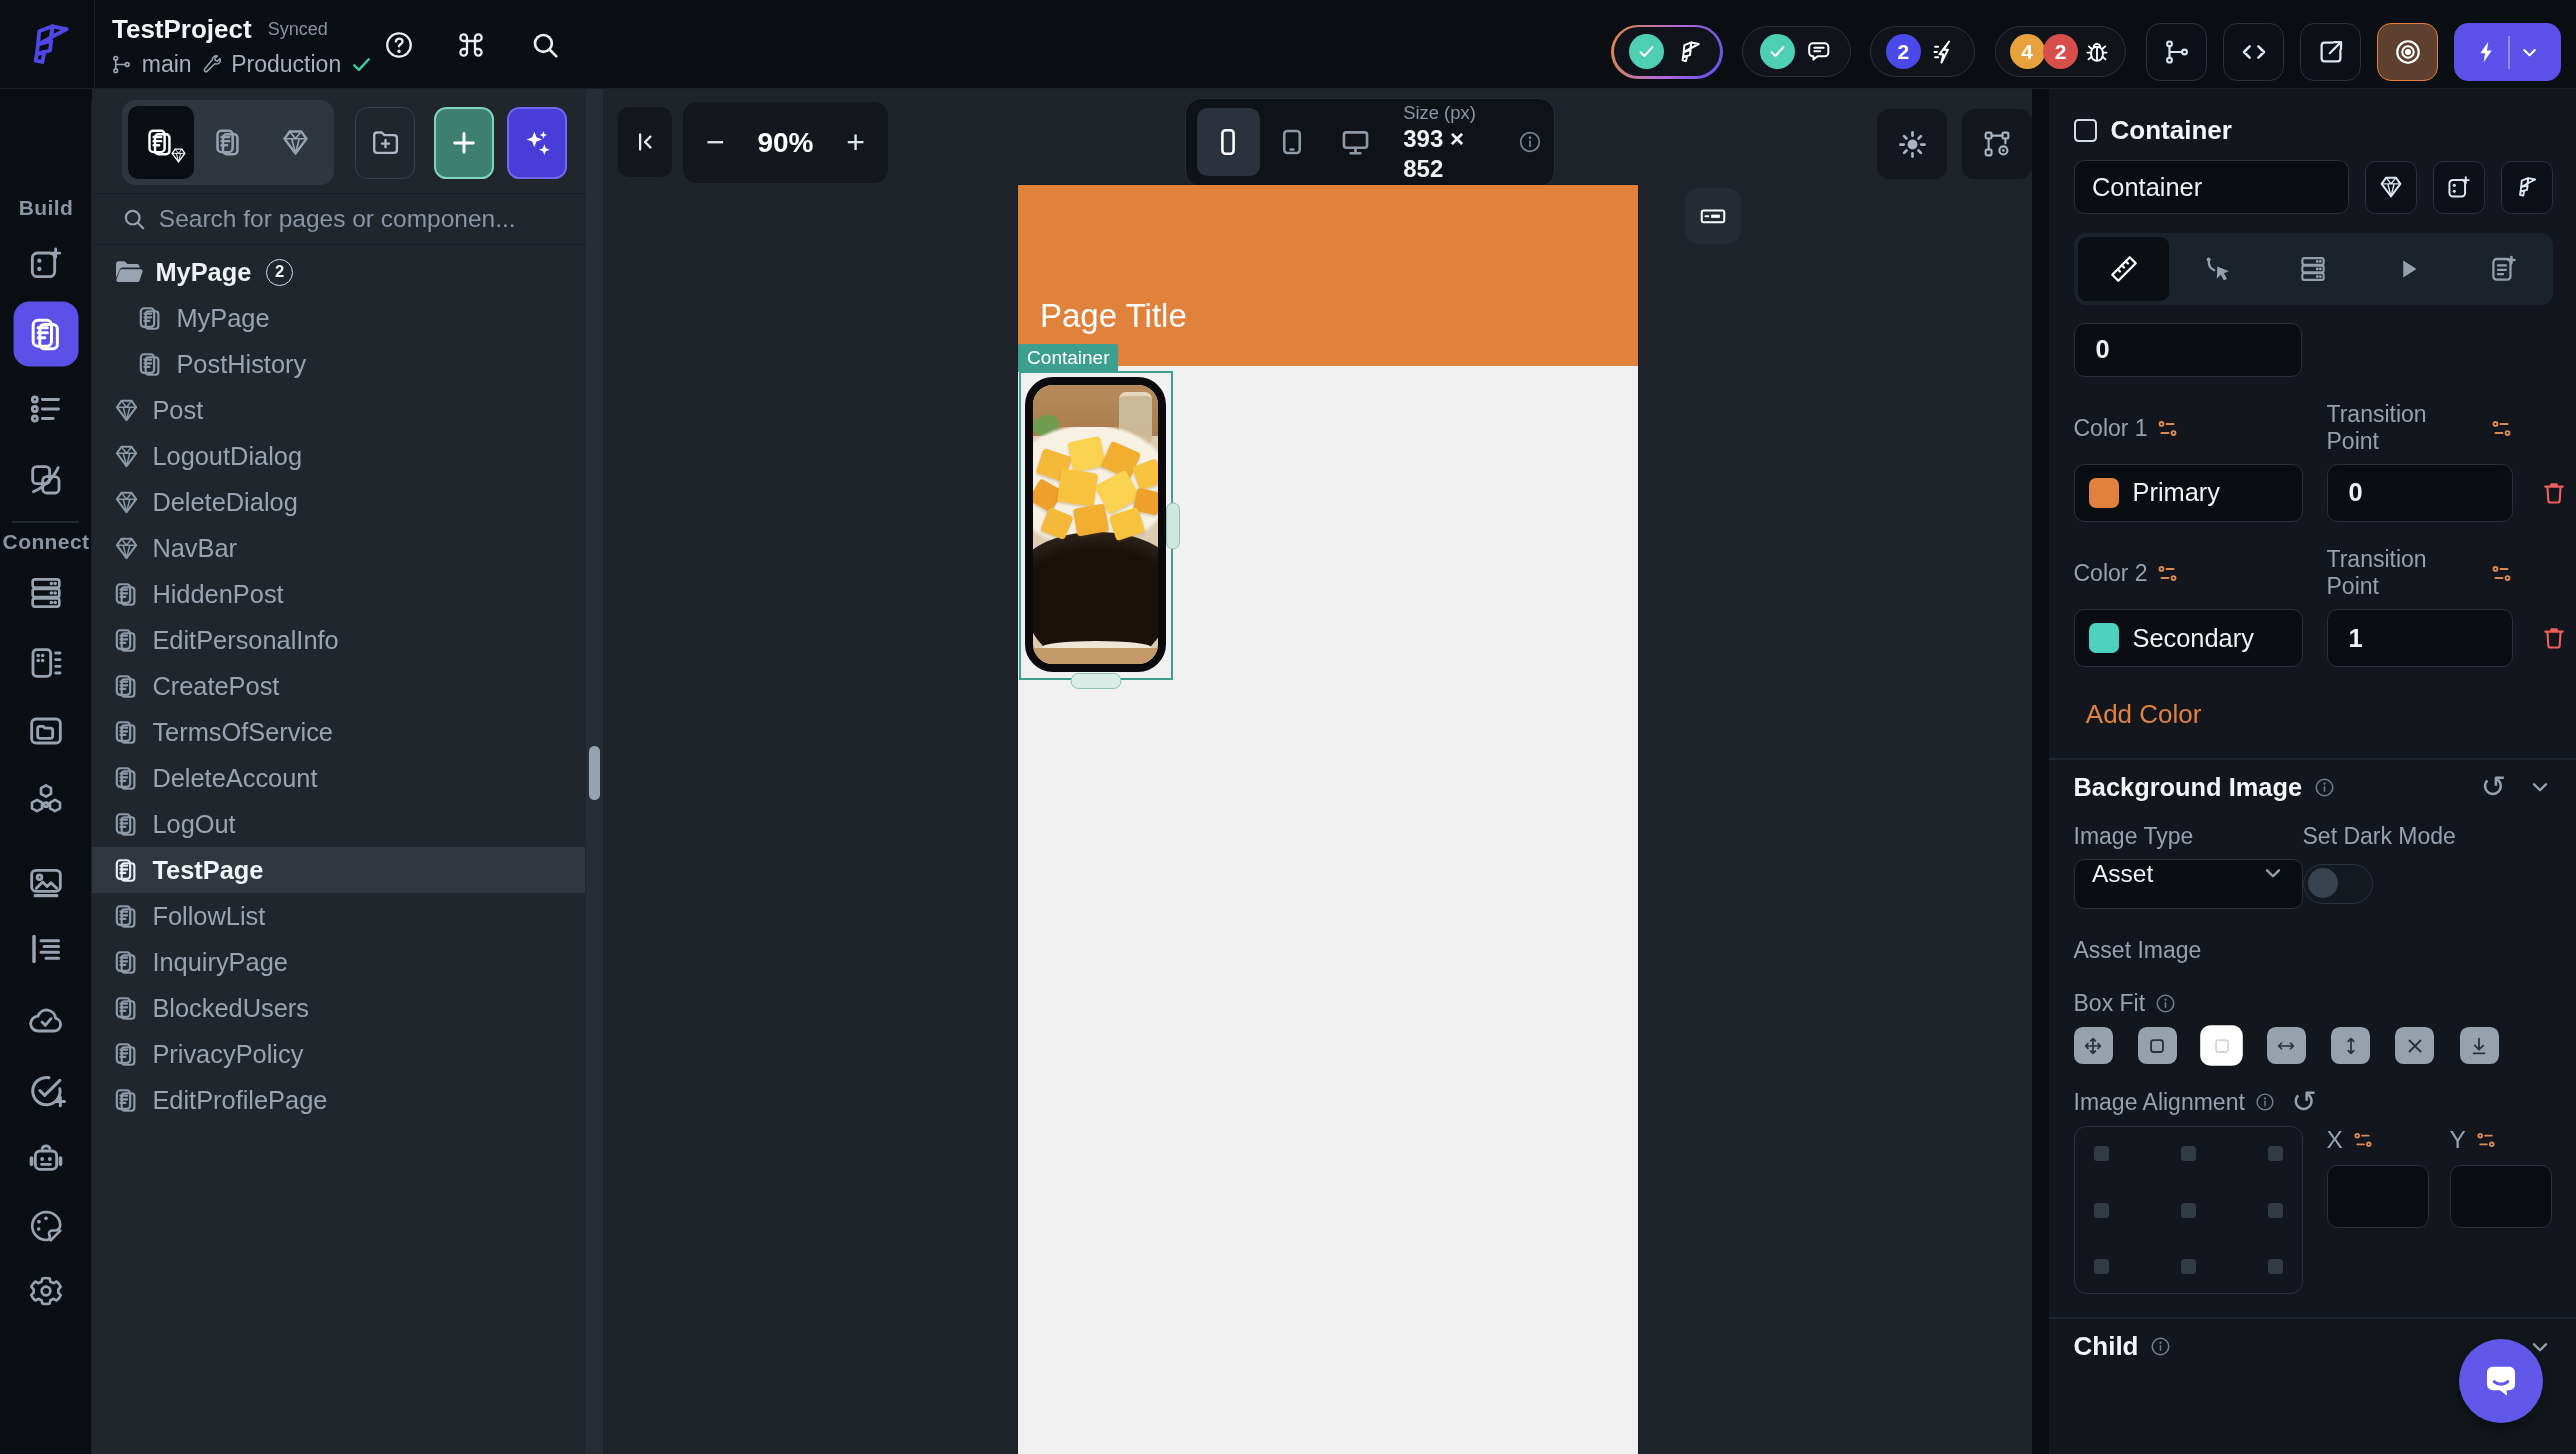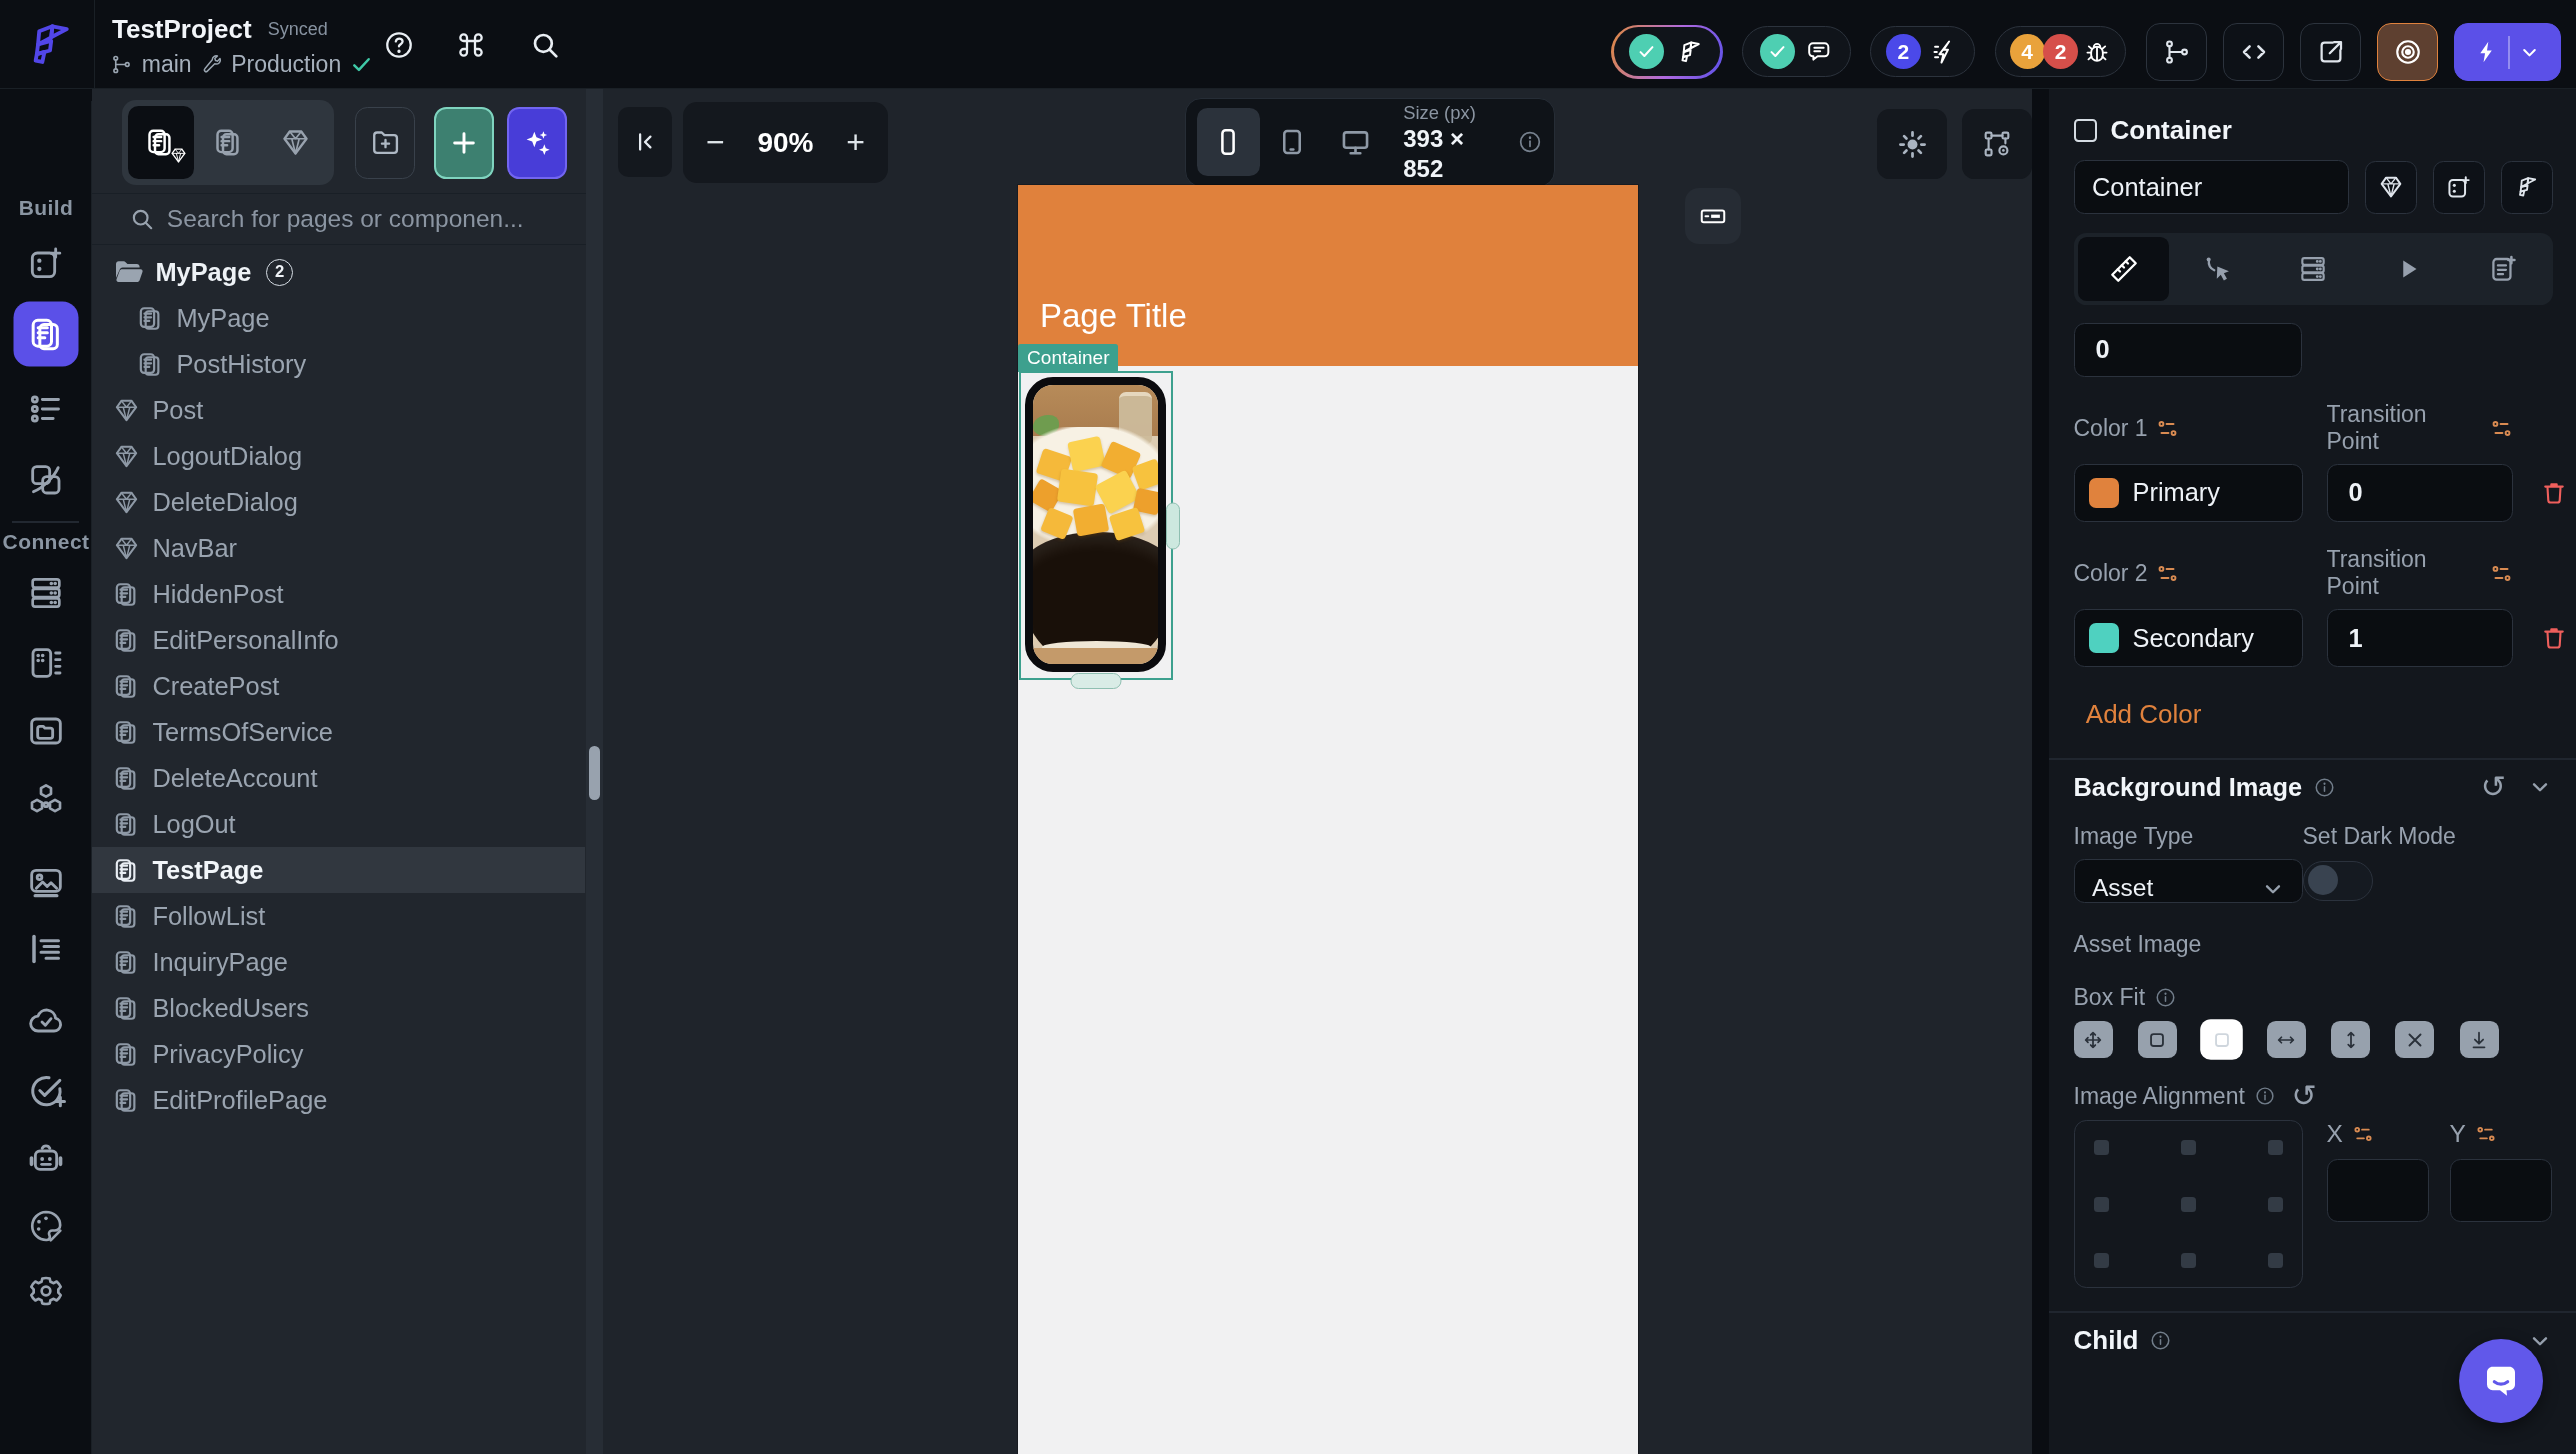--- a/index.html
+++ b/index.html
@@ -29,21 +29,21 @@
   .rail-ic svg{width:40px;height:40px}
   .rail-ic.active{width:65px;height:65px;background:#5b50e8;border-radius:16px;color:#fff}
   #rail .hdiv{position:absolute;left:12.3px;top:420px;width:67px;height:1.8px;background:#222831}
   
   #pagespanel{position:absolute;left:92px;top:89px;width:511px;height:1366px;background:#21262d}
   .segctl{position:absolute;left:30px;top:11.4px;width:212px;height:85px;background:#2f363e;border-radius:14px;display:flex;align-items:center;padding:6.1px;gap:1.8px}
   .seg{flex:1;height:73px;border-radius:10.5px;display:flex;align-items:center;justify-content:center;color:#98a2ae}
   .seg.active{background:#0b0e13;color:#fff}
   .panelbtn{position:absolute;top:17.5px;width:60px;height:72px;border-radius:12.3px;display:flex;align-items:center;justify-content:center}
   .pdiv{position:absolute;left:0;width:511px;height:0.9px;background:#191f26}
-  .searchrow{position:absolute;left:12px;top:105px;width:511px;height:49px;display:flex;align-items:center;padding-left:24.5px;gap:12.3px;color:#98a2ae}
+  .searchrow{position:absolute;left:4px;top:105px;width:511px;height:49px;display:flex;align-items:center;padding-left:24.5px;gap:12.3px;color:#98a2ae}
   .searchrow input{flex:1;background:transparent;border:none;outline:none;font-size:24.5px;color:#cfd6de;font-family:inherit}
   .searchrow input::placeholder{color:#8b95a2}
   #tree{position:absolute;left:0;top:160px;width:493px}
   .trow{height:46px;display:flex;align-items:center;padding-left:20px;gap:11.4px;font-size:25.4px;color:#9aa4b0}
   .trow .ti{width:29px;height:29px;color:#8e99a6}
   .trow.child{padding-left:44px}
   .trow.sel{background:#31373f;color:#f2f6fa;font-weight:700}
   .trow.sel .ti{color:#e8edf3}
   .trow.folder{color:#eef2f6;font-weight:700}
   .trow.folder .ti{width:32px;height:32px;color:#9aa4b0}
@@ -103,21 +103,21 @@
   .trashic{color:#ef5f5c;justify-self:center}
   .addcolor{margin-top:32px;margin-left:12.3px;font-size:26px;font-weight:500;color:#e0823d}
   .pdivider{margin:28px -23px 0 -24.5px;height:1.8px;background:#20262f}
   .sechead{margin-top:12.3px;display:flex;align-items:center;gap:10.5px}
   .sechead .t{font-size:25.4px;font-weight:700;color:#f2f6fa}
   .sechead .sp{flex:1}
   .infic{color:#717d8a}
   .resetic{color:#96a0ad;font-size:30px;line-height:1}
   .chev{color:#96a0ad}
   .twocol{display:grid;grid-template-columns:229px 1fr;align-items:center}
-  .dropdown{height:44px;display:flex;align-items:flex-end;justify-content:space-between;padding:0 16px 0 17.5px}
+  .dropdown{height:50px;display:flex;align-items:flex-start;justify-content:space-between;padding:0 16px 0 17.5px}
   .toggle{width:70px;height:40px;border-radius:20px;background:#151a21;border:1.3px solid #2b323d;position:relative}
   .toggle .knob{position:absolute;left:4.4px;top:3.5px;width:30px;height:30px;border-radius:50%;background:#394350}
   .assetrow{margin-top:8.8px;display:flex;align-items:center;gap:21px}
   .assetbox{flex:1;height:74px;background:#20262e;border-radius:12.3px;display:flex;align-items:center;gap:19px;padding-left:10.5px}
   .assetbox .fname{font-size:25.4px;font-weight:700;color:#f2f6fa}
   .thumb{position:relative;width:54px;height:44px;border-radius:7px;background:#b9895a;overflow:hidden}
   .thumb .b{position:absolute;left:6.1px;top:19px;width:42px;height:23px;background:#1a120c;border-radius:50% 50% 40% 40%}
   .thumb .m{position:absolute;left:10.5px;top:5.3px;width:32px;height:21px;background:#f4c140;border-radius:50% 50% 30% 30%}
   .thumb .g{position:absolute;left:40px;top:5.3px;width:9.6px;height:16px;background:#d9c8a8;border-radius:1.8px}
   .bfrow{margin-top:10.5px;display:flex;gap:25.4px}

